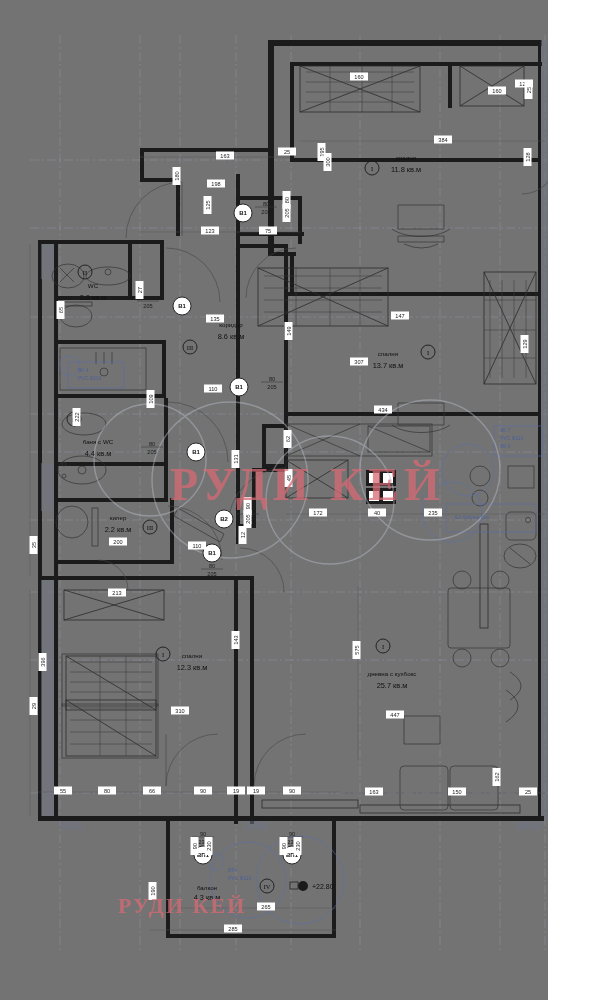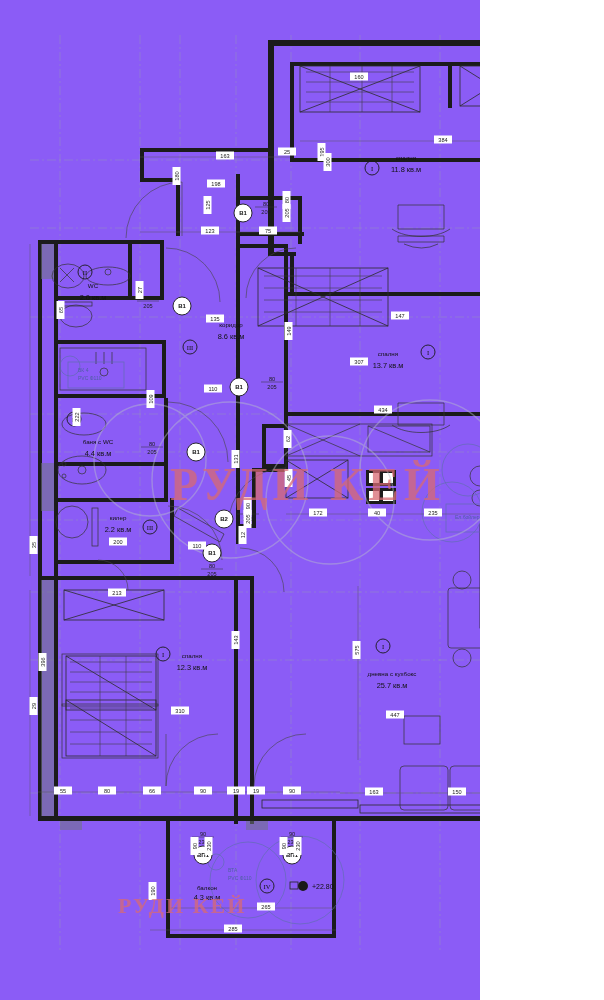--- a/index.html
+++ b/index.html
@@ -1,18 +1,18 @@
 <!DOCTYPE html>
 <html><head>
 <meta charset="utf-8">
 <title>Floor Plan</title>
 <style>
   html,body{margin:0;padding:0;background:#ffffff;}
   body{font-family:"Liberation Sans",sans-serif;}
-  #stage{position:relative;width:480px;height:1000px;background:#8b5cf6;overflow:hidden;}
+  #stage{position:relative;width:548px;height:1000px;background:#737373;overflow:hidden;}
   svg{position:absolute;left:0;top:0;}
   .wall{fill:#1b1b1b;}
   .wallhatch{fill:#6f7480;opacity:.55;}
   .thin{fill:none;stroke:#2b2b2b;stroke-width:.8;}
   .thinner{fill:none;stroke:#3a3a3a;stroke-width:.55;}
   .furn{fill:none;stroke:#333;stroke-width:.7;}
   .dim{fill:none;stroke:#555;stroke-width:.45;}
   .axis{fill:none;stroke:#9aa0b0;stroke-width:.4;stroke-dasharray:9 3 2 3;}
   .swing{fill:none;stroke:#444;stroke-width:.6;}
   .blue{fill:none;stroke:#5b6fa8;stroke-width:.7;opacity:.85;}

